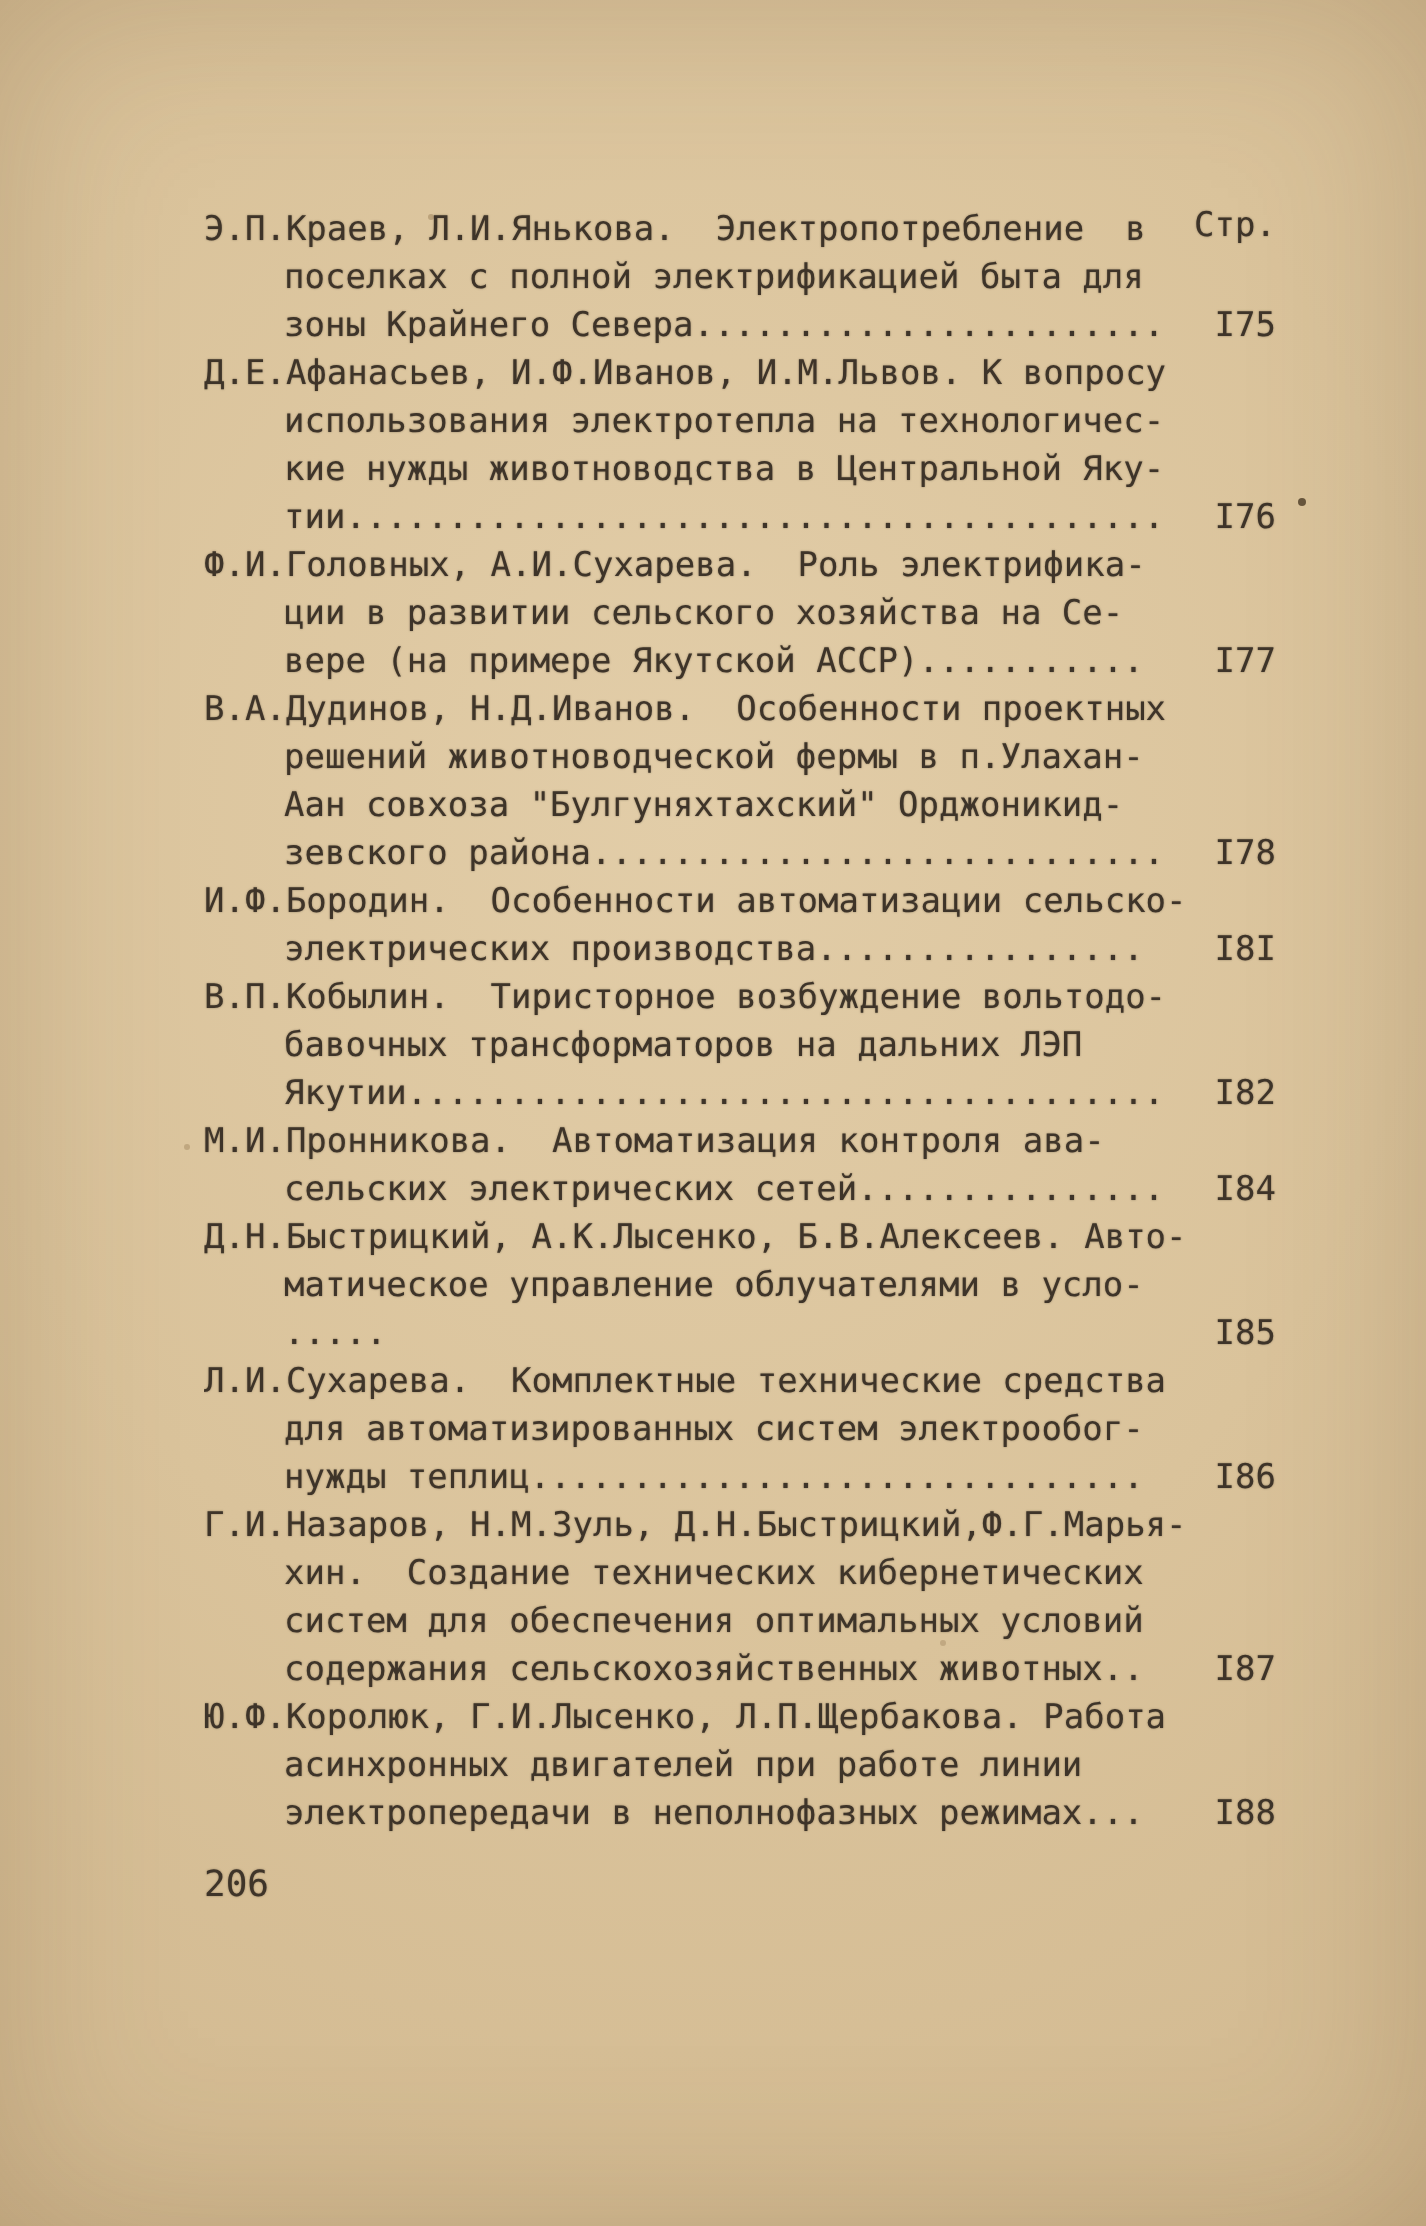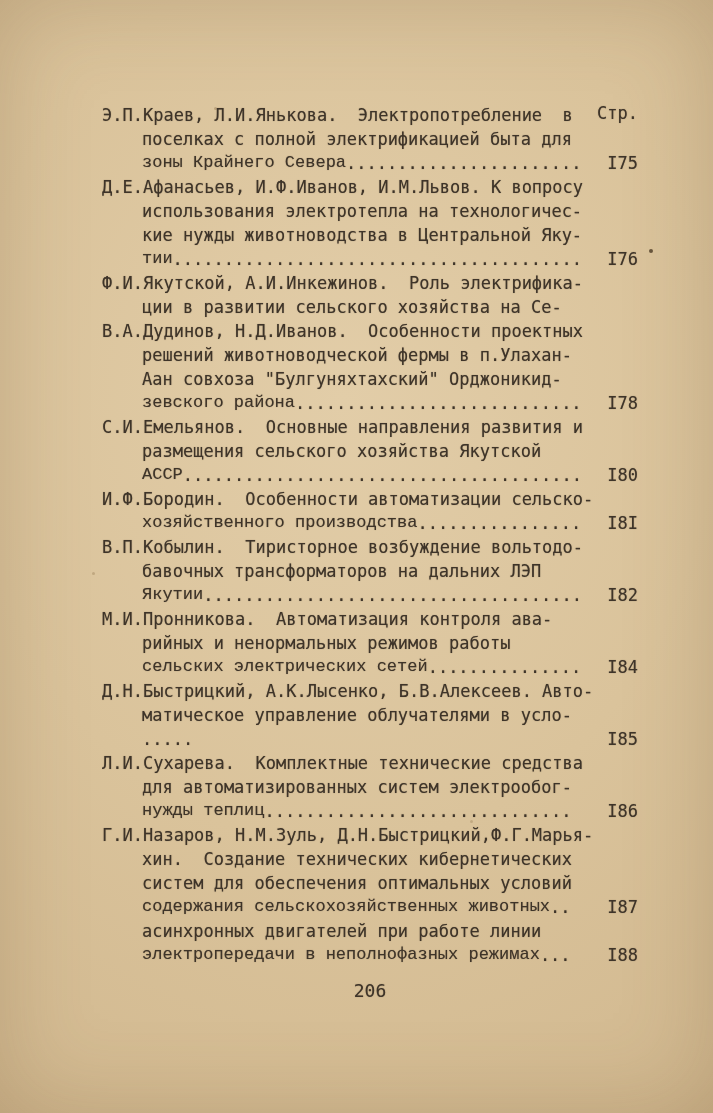--- a/index.html
+++ b/index.html
@@ -30,27 +30,27 @@
     white-space: pre;
   }
   .line {
     height: 24px; line-height: 24px;
     font-size: 17px;
     white-space: pre;
     overflow: hidden;
   }
   .cont { padding-left: 40px; }
   .numline { display: flex; }
-  .numline .ltext { flex: 0 0 auto; white-space: pre; font-family: Liberation Mono, monospace; }
+  .numline .ltext { flex: 0 0 auto; white-space: pre; }
   .numline .dots  { flex: 1 1 auto; overflow: hidden; white-space: nowrap; }
   .numline .pnum  { flex: 0 0 auto; padding-left: 13px; white-space: pre; }
   .footer {
     margin-top: 13px;
     height: 22px; line-height: 22px;
-    text-align: center;
+    text-align: left;
     font-size: 18px;
   }
   .speck {
     position: absolute;
     border-radius: 50%;
     pointer-events: none;
   }
 </style>
 </head>
 <body>
@@ -74,65 +74,61 @@
           <div class="line cont">поселках с полной электрификацией быта для</div>
           <div class="line cont numline"><span class="ltext">зоны Крайнего Севера</span><span class="dots">.......................</span><span class="pnum">I75</span></div>
         </div>
         <div class="entry">
           <div class="line first">Д.Е.Афанасьев, И.Ф.Иванов, И.М.Львов. К вопросу</div>
           <div class="line cont">использования электротепла на технологичес-</div>
           <div class="line cont">кие нужды животноводства в Центральной Яку-</div>
           <div class="line cont numline"><span class="ltext">тии</span><span class="dots">........................................</span><span class="pnum">I76</span></div>
         </div>
         <div class="entry">
-          <div class="line first">Ф.И.Якутской, А.И.Инкежинов.  Роль электрифика-</div>
+          <div class="line first">Ф.И.Головных, А.И.Сухарева.  Роль электрифика-</div>
           <div class="line cont">ции в развитии сельского хозяйства на Се-</div>
+          <div class="line cont numline"><span class="ltext">вере (на примере Якутской АССР)</span><span class="dots">...........</span><span class="pnum">I77</span></div>
         </div>
         <div class="entry">
           <div class="line first">В.А.Дудинов, Н.Д.Иванов.  Особенности проектных</div>
           <div class="line cont">решений животноводческой фермы в п.Улахан-</div>
           <div class="line cont">Аан совхоза "Булгуняхтахский" Орджоникид-</div>
           <div class="line cont numline"><span class="ltext">зевского района</span><span class="dots">............................</span><span class="pnum">I78</span></div>
         </div>
         <div class="entry">
-          <div class="line first">С.И.Емельянов.  Основные направления развития и</div>
-          <div class="line cont">размещения сельского хозяйства Якутской</div>
-          <div class="line cont numline"><span class="ltext">АССР</span><span class="dots">.......................................</span><span class="pnum">I80</span></div>
-        </div>
-        <div class="entry">
           <div class="line first">И.Ф.Бородин.  Особенности автоматизации сельско-</div>
-          <div class="line cont numline"><span class="ltext">хозяйственного производства</span><span class="dots">................</span><span class="pnum">I8I</span></div>
+          <div class="line cont numline"><span class="ltext">электрических производства</span><span class="dots">................</span><span class="pnum">I8I</span></div>
         </div>
         <div class="entry">
           <div class="line first">В.П.Кобылин.  Тиристорное возбуждение вольтодо-</div>
           <div class="line cont">бавочных трансформаторов на дальних ЛЭП</div>
           <div class="line cont numline"><span class="ltext">Якутии</span><span class="dots">.....................................</span><span class="pnum">I82</span></div>
         </div>
         <div class="entry">
           <div class="line first">М.И.Пронникова.  Автоматизация контроля ава-</div>
-          <div class="line cont">рийных и ненормальных режимов работы</div>
           <div class="line cont numline"><span class="ltext">сельских электрических сетей</span><span class="dots">...............</span><span class="pnum">I84</span></div>
         </div>
         <div class="entry">
           <div class="line first">Д.Н.Быстрицкий, А.К.Лысенко, Б.В.Алексеев. Авто-</div>
           <div class="line cont">матическое управление облучателями в усло-</div>
           <div class="line cont numline"><span class="dots">.....</span><span class="pnum">I85</span></div>
         </div>
         <div class="entry">
           <div class="line first">Л.И.Сухарева.  Комплектные технические средства</div>
           <div class="line cont">для автоматизированных систем электрообог-</div>
           <div class="line cont numline"><span class="ltext">нужды теплиц</span><span class="dots">..............................</span><span class="pnum">I86</span></div>
         </div>
         <div class="entry">
           <div class="line first">Г.И.Назаров, Н.М.Зуль, Д.Н.Быстрицкий,Ф.Г.Марья-</div>
           <div class="line cont">хин.  Создание технических кибернетических</div>
           <div class="line cont">систем для обеспечения оптимальных условий</div>
           <div class="line cont numline"><span class="ltext">содержания сельскохозяйственных животных</span><span class="dots">..</span><span class="pnum">I87</span></div>
         </div>
         <div class="entry">
+          <div class="line first">Ю.Ф.Королюк, Г.И.Лысенко, Л.П.Щербакова. Работа</div>
           <div class="line cont">асинхронных двигателей при работе линии</div>
           <div class="line cont numline"><span class="ltext">электропередачи в неполнофазных режимах</span><span class="dots">...</span><span class="pnum">I88</span></div>
         </div>
       </div>
 
     <div class="footer">
       <span>206</span>
     </div>
 
   </div>

